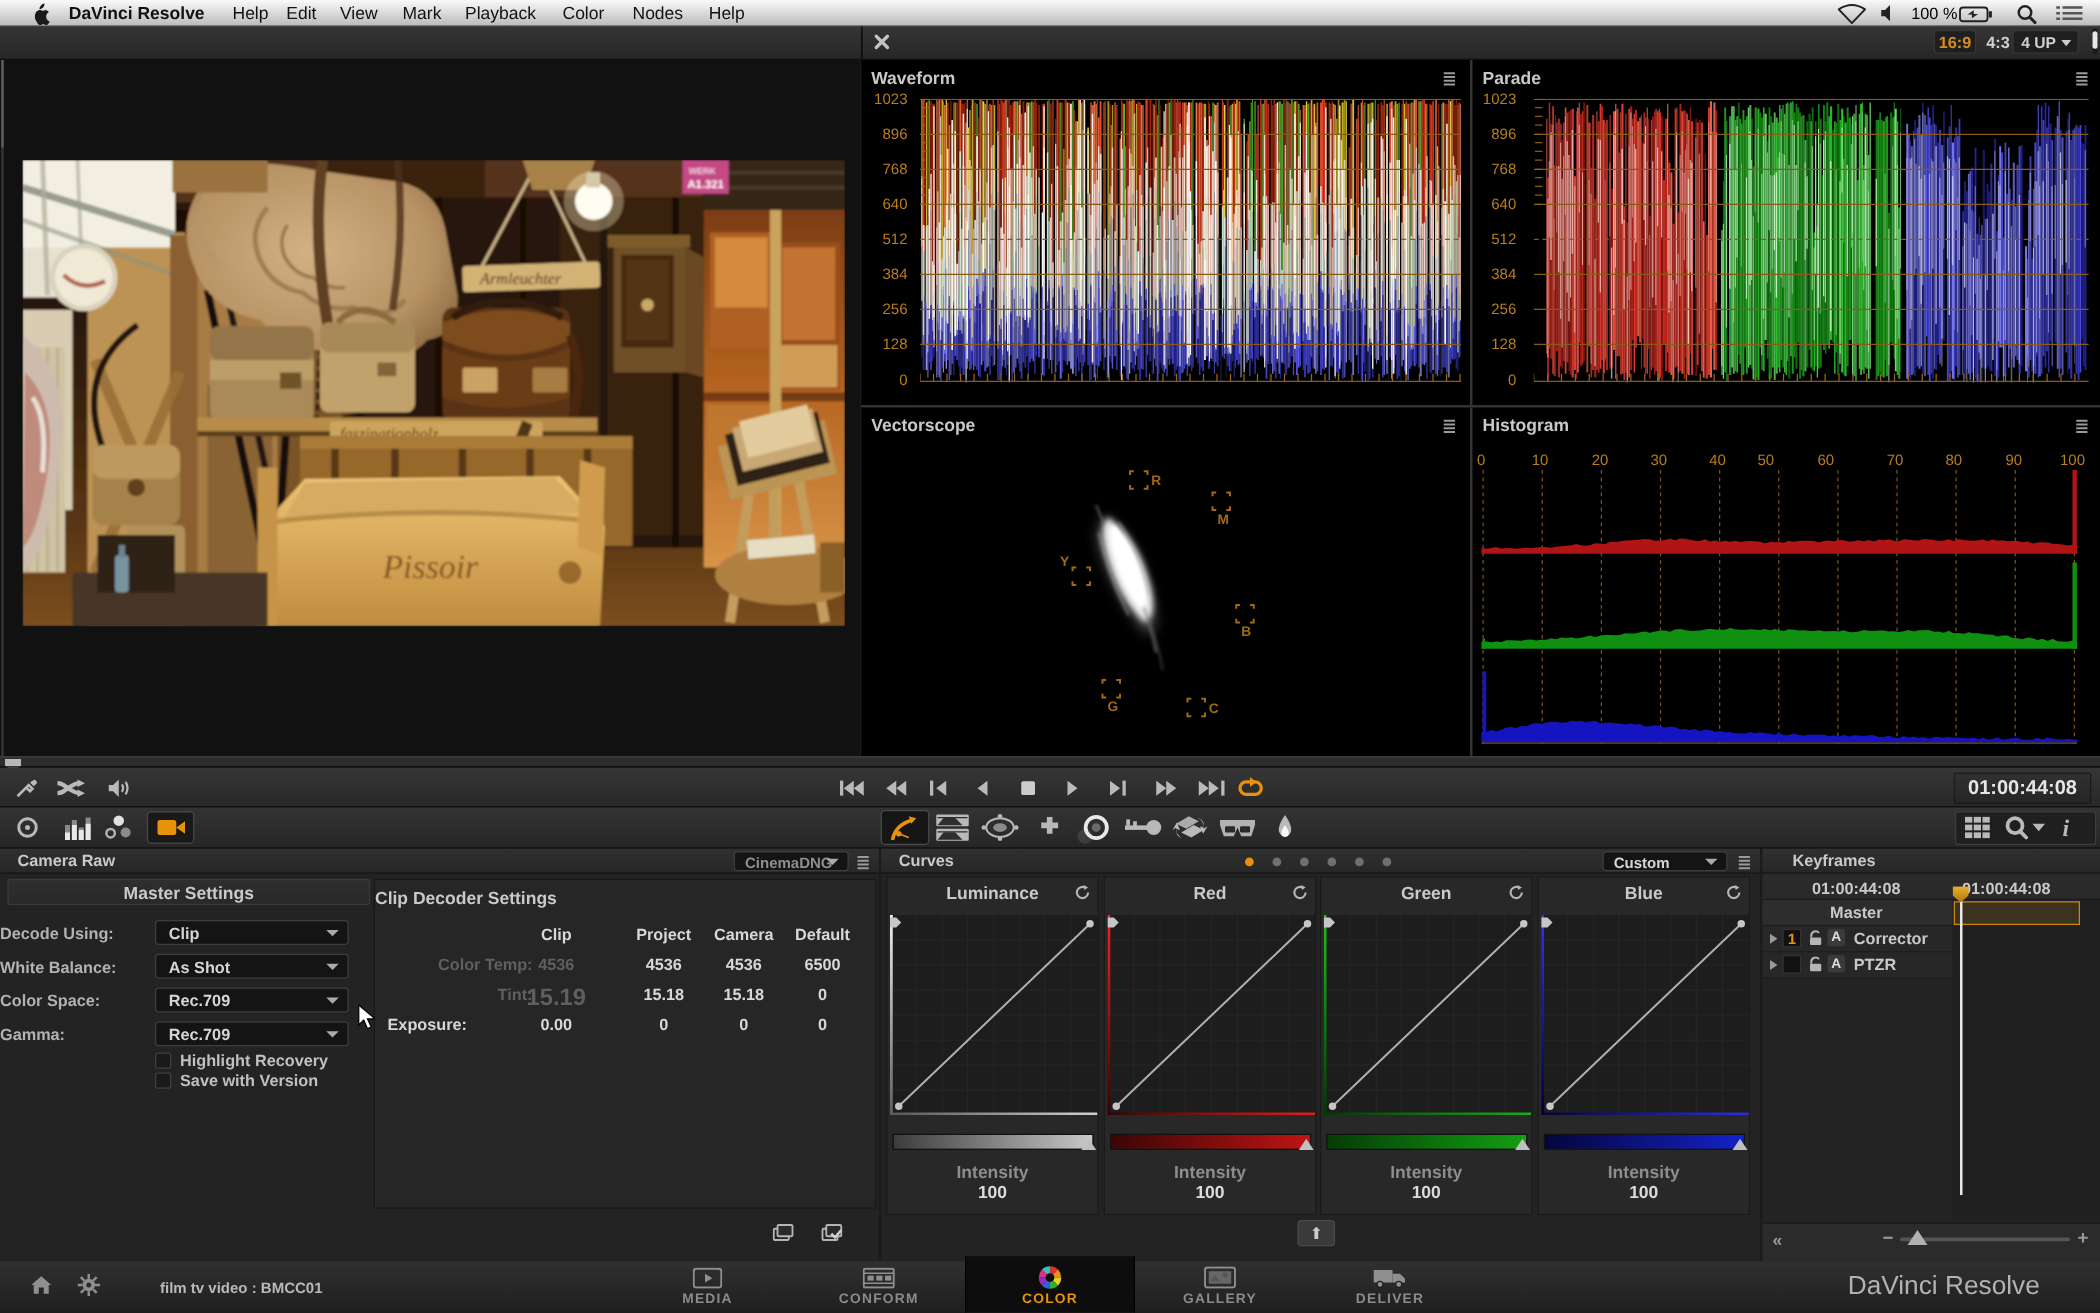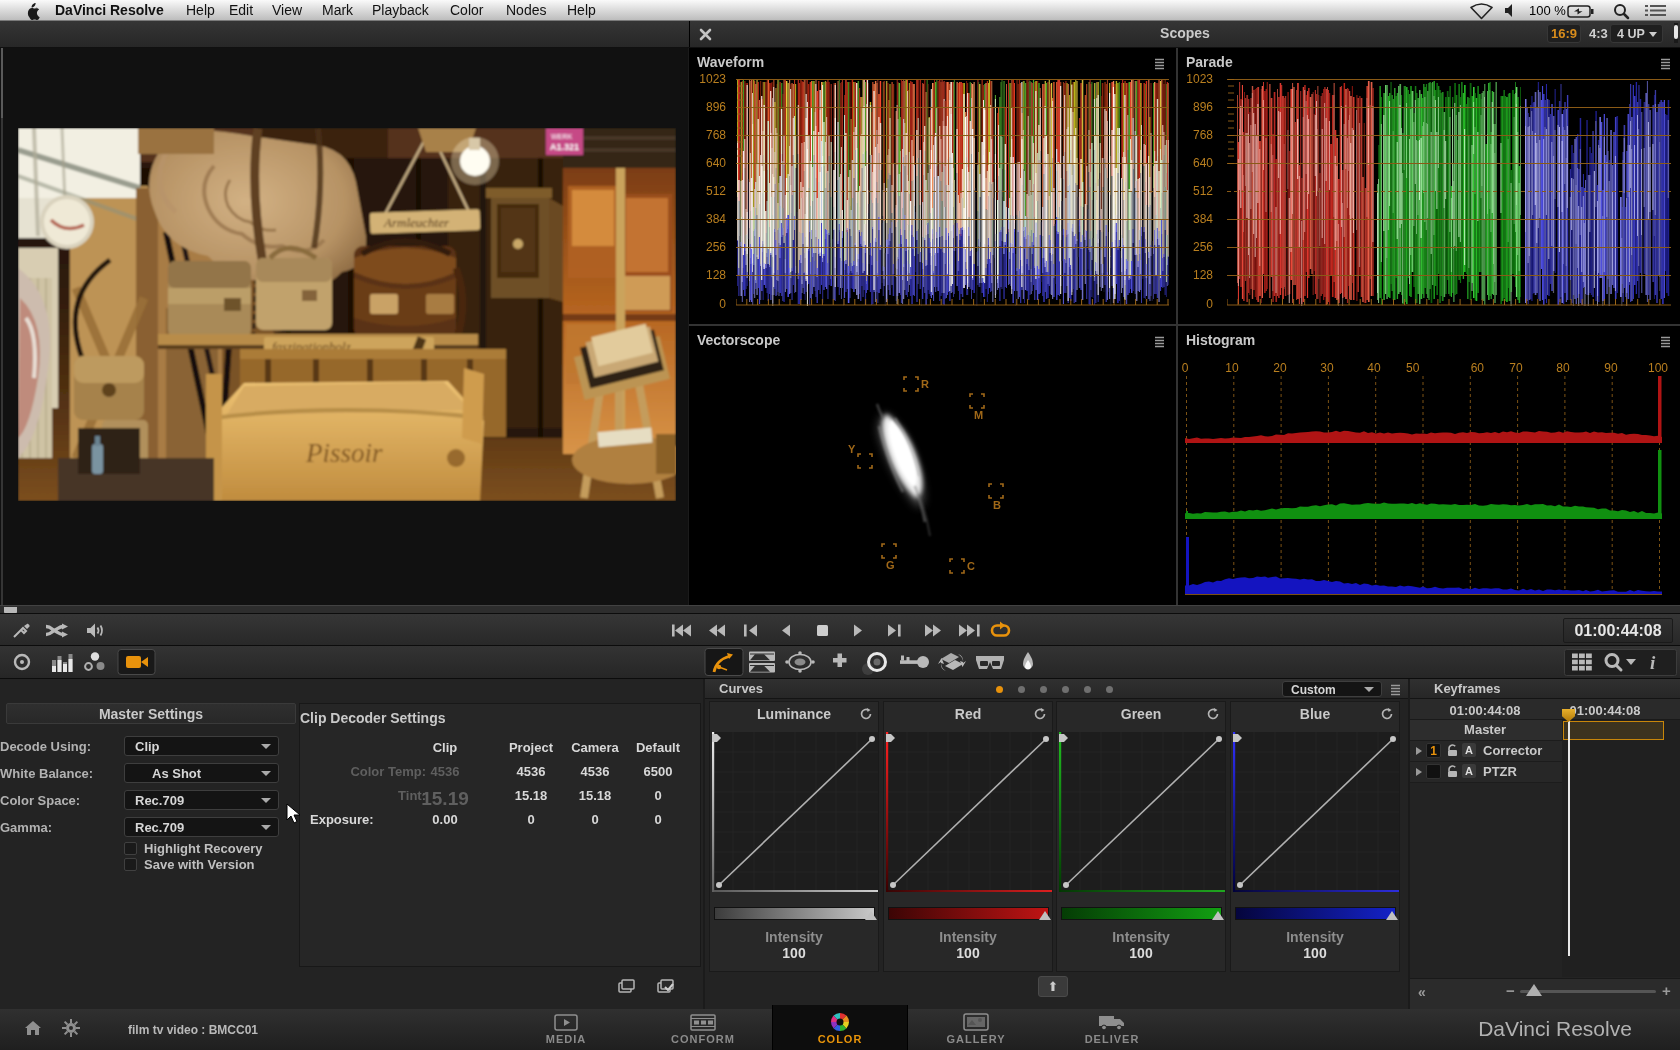--- a/index.html
+++ b/index.html
@@ -57,21 +57,20 @@
         <circle cx="153" cy="10" r="5" fill="none" stroke="#222" stroke-width="2"></circle>
         <path d="M157 14l4 4" stroke="#222" stroke-width="2.5" stroke-linecap="round"></path>
         <path d="M183 6h16M183 10.5h16M183 15h16M178 6h3M178 10.5h3M178 15h3" stroke="#555" stroke-width="2"></path>
       </svg></div>
 </div>
 <div id="toprow">
   <div class="abs" style="left:689px;top:0;width:991px;height:26px;border-left:1px solid #000">
     <div class="abs" style="left:9px;top:6px;width:13px;height:13px"><svg width="13" height="13" viewBox="0 0 13 13" style="">
           <path d="M2 2L11 11M11 2L2 11" stroke="#c4c4c4" stroke-width="2.6" stroke-linecap="round"></path>
         </svg></div>
-    <div class="abs sptitle" style="left:0;width:100%;text-align:center;top:4px">Scopes</div>
     <div class="abs" style="left:857px;top:3px;width:34px;height:19px;background:#1f1f1f;border:1px solid #373737;border-radius:3px;text-align:center;line-height:18px;font-size:13px;font-weight:bold;color:#d98d1c">16:9</div>
     <div class="abs" style="left:899px;top:5px;color:#d0d0d0;font-size:13px;font-weight:bold">4:3</div>
     <div class="abs" style="left:920px;top:3px;width:53px;height:19px;background:#1f1f1f;border:1px solid #373737;border-radius:3px;color:#d0d0d0;font-size:12.5px;font-weight:bold"><span style="margin-left:6px;line-height:18px">4 UP</span><span style="position:absolute;right:5px;top:7px;width:0;height:0;border-left:4px solid transparent;border-right:4px solid transparent;border-top:5px solid #ccc"></span></div>
     <div class="abs" style="left:984px;top:2px;width:4px;height:20px;background:#1a1a1a">
         <div style="position:absolute;top:2px;width:4px;height:14px;background:#e8e8e8;border-radius:2px"></div>
       </div>
   </div>
 </div>
 <div id="viewer">
   <div class="abs" style="left:1px;top:0;width:2px;height:557px;background:#353535"></div>
@@ -1895,21 +1894,21 @@
     <div class="abs sptitle" style="left:8px;top:6px">Histogram</div>
     <div class="ham" style="right:8px;top:8px"><svg width="13" height="13" viewBox="0 0 13 13" style="">
           <path d="M2 2.5h9M2 5.5h9M2 8.5h9M2 11.5h9" stroke="#9a9a9a" stroke-width="1.6"></path>
         </svg></div>
     <div class="abs" style="left:-8px;top:35px;width:30px;text-align:center;color:#b97f1f;font-size:12px">0</div>
       <div class="abs" style="left:39px;top:35px;width:30px;text-align:center;color:#b97f1f;font-size:12px">10</div>
       <div class="abs" style="left:87px;top:35px;width:30px;text-align:center;color:#b97f1f;font-size:12px">20</div>
       <div class="abs" style="left:134px;top:35px;width:30px;text-align:center;color:#b97f1f;font-size:12px">30</div>
       <div class="abs" style="left:181px;top:35px;width:30px;text-align:center;color:#b97f1f;font-size:12px">40</div>
       <div class="abs" style="left:228px;top:35px;width:30px;color:#b97f1f;font-size:12px">50</div>
-      <div class="abs" style="left:276px;top:35px;width:30px;text-align:right;color:#b97f1f;font-size:12px">60</div>
+      <div class="abs" style="left:276px;top:35px;width:30px;text-align:left;color:#b97f1f;font-size:12px">60</div>
       <div class="abs" style="left:323px;top:35px;width:30px;text-align:center;color:#b97f1f;font-size:12px">70</div>
       <div class="abs" style="left:370px;top:35px;width:30px;text-align:center;color:#b97f1f;font-size:12px">80</div>
       <div class="abs" style="left:418px;top:35px;width:30px;text-align:center;color:#b97f1f;font-size:12px">90</div>
       <div class="abs" style="left:465px;top:35px;width:30px;text-align:center;color:#b97f1f;font-size:12px">100</div>
     <div class="abs" style="left:7px;top:50px;width:477px;height:228px">
         <svg width="477" height="228" viewBox="0 0 477 228" style="position:absolute;left:0;top:0">
           <line x1="1.5" y1="0" x2="1.5" y2="219" stroke="#8a5c18" stroke-width="1" stroke-dasharray="3 3" opacity="0.9"></line>
           <line x1="48.8" y1="0" x2="48.8" y2="219" stroke="#8a5c18" stroke-width="1" stroke-dasharray="3 3" opacity="0.9"></line>
           <line x1="96.1" y1="0" x2="96.1" y2="219" stroke="#8a5c18" stroke-width="1" stroke-dasharray="3 3" opacity="0.9"></line>
           <line x1="143.4" y1="0" x2="143.4" y2="219" stroke="#8a5c18" stroke-width="1" stroke-dasharray="3 3" opacity="0.9"></line>
@@ -2039,25 +2038,31 @@
       <rect x="1579" y="19.9" width="5.8" height="4.6" fill="#b9b9b9"></rect>
       <rect x="1586" y="19.9" width="5.8" height="4.6" fill="#b9b9b9"></rect>
       <circle cx="1612" cy="14.5" r="6" fill="none" stroke="#b9b9b9" stroke-width="3"></circle>
       <path d="M1616.5 19.5l4.5 4.5" stroke="#b9b9b9" stroke-width="3" stroke-linecap="round"></path>
       <path d="M1626 13l10 0-5 6z" fill="#b9b9b9"></path>
       <text x="1650" y="23" font-size="19" font-style="italic" font-weight="bold" fill="#b9b9b9" font-family="Liberation Serif">i</text>
     </svg>
   </div>
 <div id="panels">
   <div class="panel" style="left:0;width:703px">
+    <div class="phead"><span style="margin-left:14px;line-height:19px">Camera Raw</span>
+      <div class="dd" style="right:24px;top:2px;width:92px;height:16px;color:#8f8f8f"><span style="margin-left:8px;line-height:15px;font-size:12px">CinemaDNG</span><span class="arr"></span></div>
+      <div class="ham" style="right:6px;top:4px"><svg width="13" height="13" viewBox="0 0 13 13" style="">
+            <path d="M2 2.5h9M2 5.5h9M2 8.5h9M2 11.5h9" stroke="#9a9a9a" stroke-width="1.6"></path>
+          </svg></div>
+    </div>
     <div class="secthead" style="left:6px;top:24px;width:290px;height:21px;line-height:20px">Master Settings</div>
       <div class="lbl" style="left:0;top:60px;width:117px">Decode Using:</div>
       <div class="dd" style="left:124px;top:57px;width:155px;height:20px"><span style="margin-left:10px;line-height:19px">Clip</span><span class="arr"></span></div>
       <div class="lbl" style="left:0;top:87px;width:117px">White Balance:</div>
-      <div class="dd" style="left:124px;top:84px;width:155px;height:20px"><span style="margin-left:27px;line-height:19px">As Shot</span><span class="arr"></span></div>
+      <div class="dd" style="left:124px;top:84px;width:155px;height:20px"><span style="margin-left:10px;line-height:19px">As Shot</span><span class="arr"></span></div>
       <div class="lbl" style="left:0;top:114px;width:117px">Color Space:</div>
       <div class="dd" style="left:124px;top:111px;width:155px;height:20px"><span style="margin-left:10px;line-height:19px">Rec.709</span><span class="arr"></span></div>
       <div class="lbl" style="left:0;top:141px;width:117px">Gamma:</div>
       <div class="dd" style="left:124px;top:138px;width:155px;height:20px"><span style="margin-left:10px;line-height:19px">Rec.709</span><span class="arr"></span></div>
       <div class="cb" style="left:124px;top:163px"></div>
       <div class="abs" style="left:144px;top:162px;color:#c0c0c0;font-size:13px;font-weight:bold">Highlight Recovery</div>
       <div class="cb" style="left:124px;top:179px"></div>
       <div class="abs" style="left:144px;top:178px;color:#c0c0c0;font-size:13px;font-weight:bold">Save with Version</div>
       <div class="abs" style="left:299px;top:24px;width:402px;height:264px;background:#262626;border:1px solid #181818">
         <div class="abs" style="left:0;top:6px;width:100%;text-align:left;color:#c9c9c9;font-weight:bold;font-size:14px">Clip Decoder Settings</div>

